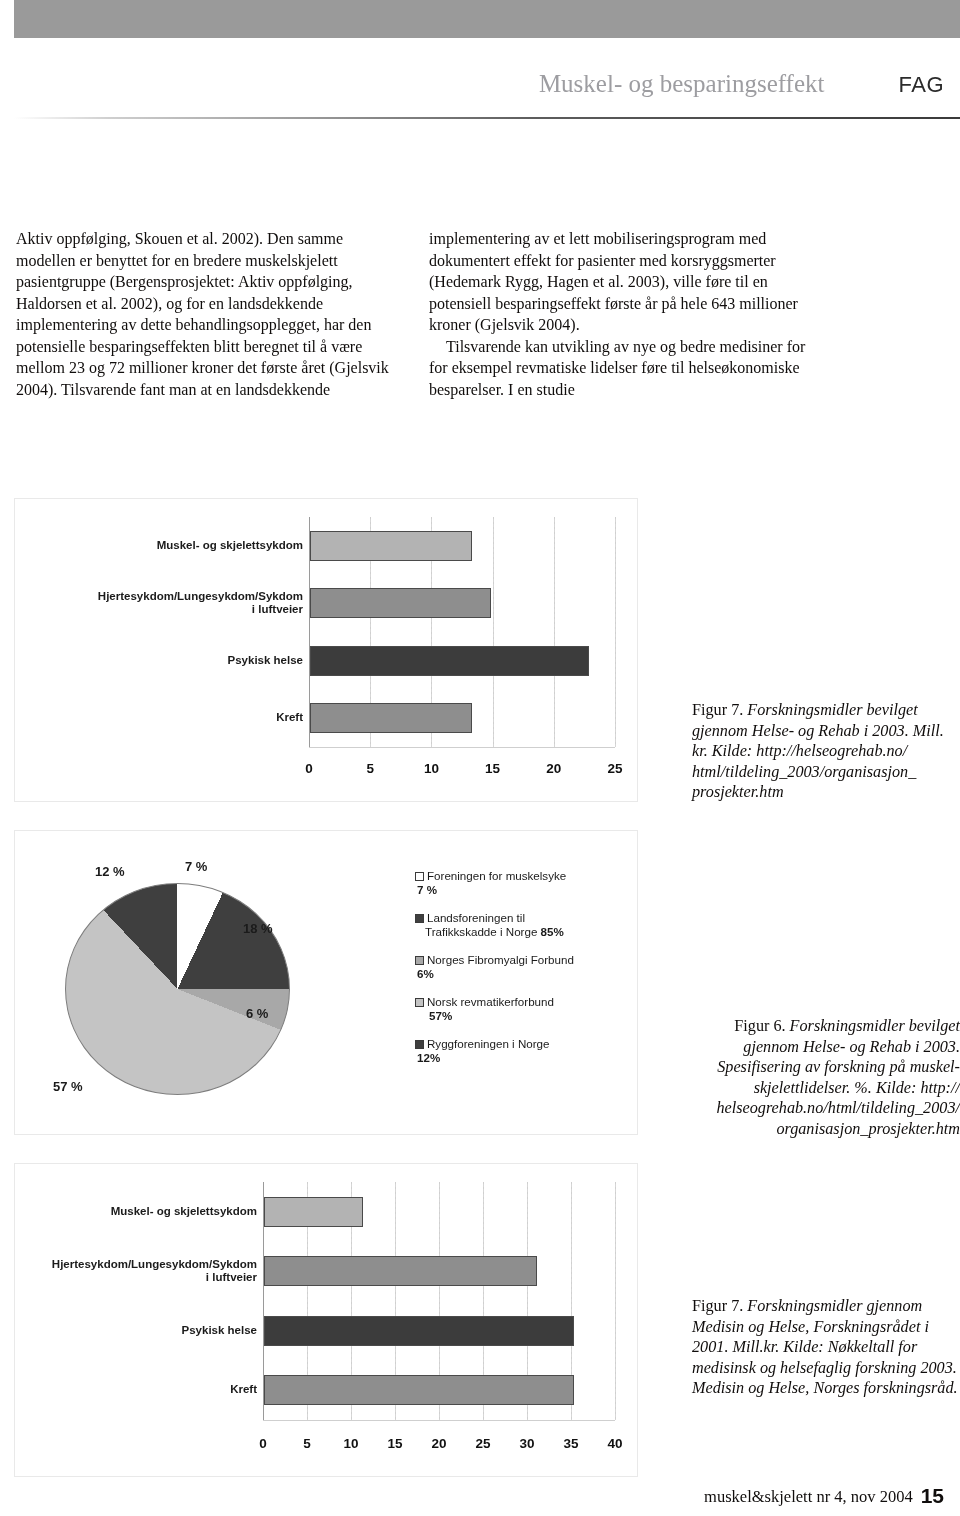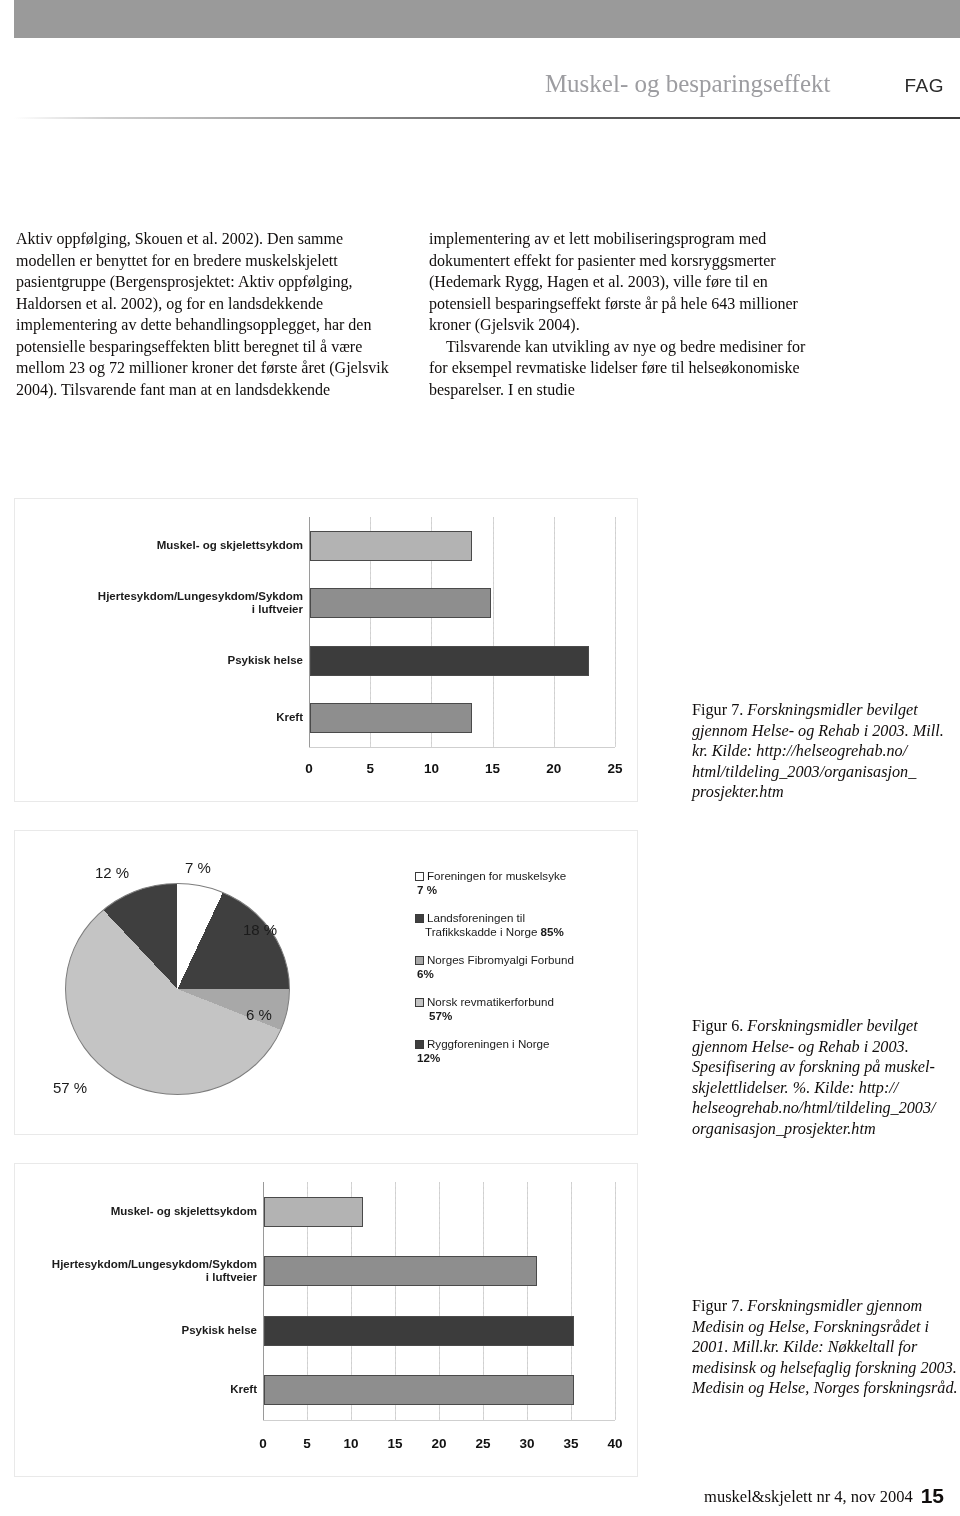--- a/index.html
+++ b/index.html
@@ -33,21 +33,21 @@
     height: 34px;
   }
   #running-head .rh-title {
     font-family: "Liberation Serif", serif;
     font-size: 25px;
     color: #9d9da1;
     letter-spacing: 0px;
   }
   #running-head .rh-fag {
     font-family: "Liberation Sans", sans-serif;
-    font-size: 19px;
+    font-size: 22px;
     color: #2b2b2b;
     margin-left: 74px;
     letter-spacing: 0.5px;
   }
   #head-rule {
     position: absolute;
     left: 14px;
     top: 117px;
     width: 946px;
     height: 2px;
@@ -158,22 +158,22 @@
         #ffffff      0deg  25.2deg,
         #3f3f3f  25.2deg  90.0deg,
         #a8a8a8  90.0deg 111.6deg,
         #c4c4c4 111.6deg 316.8deg,
         #3f3f3f 316.8deg 360deg
       );
   }
   .pie-pct {
     position: absolute;
     font-family: "Liberation Sans", sans-serif;
-    font-weight: normal;
-    font-size: 15px;
+    font-weight: bold;
+    font-size: 13px;
     color: #1b1b1b;
     white-space: nowrap;
   }
 
   #pie-legend {
     position: absolute;
     left: 400px;
     top: 38px;
     width: 224px;
     font-family: "Liberation Sans", sans-serif;
@@ -196,21 +196,21 @@
     position: absolute;
     font-family: "Liberation Serif", serif;
     font-size: 16.2px;
     line-height: 20.5px;
     color: #100d0c;
     font-style: italic;
     width: 268px;
   }
   .caption .cap-num { font-style: normal; }
   #cap5 { left: 692px; top: 700px; }
-  #cap6 { left: 692px; top: 1016px; }
+  #cap6 { left: 692px; top: 1016px; text-align: right; }
   #cap7 { left: 692px; top: 1296px; }
 
   
   #footer {
     position: absolute;
     left: 0;
     top: 1484px;
     width: 944px;
     text-align: right;
     font-family: "Liberation Serif", serif;

